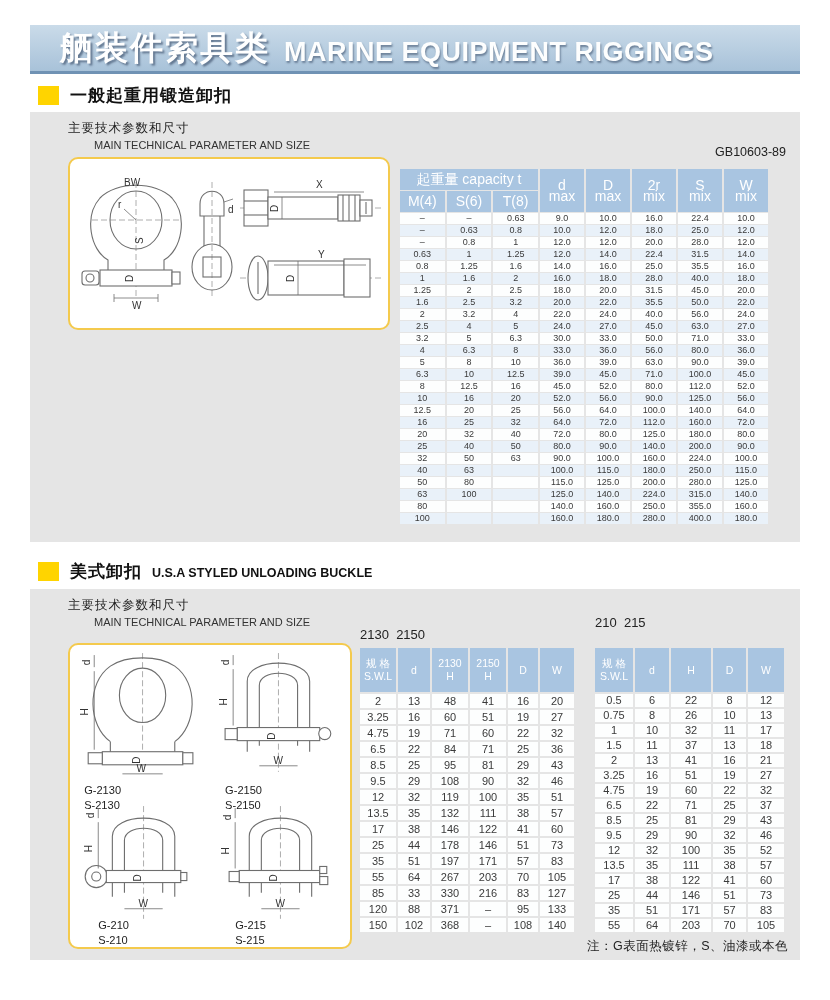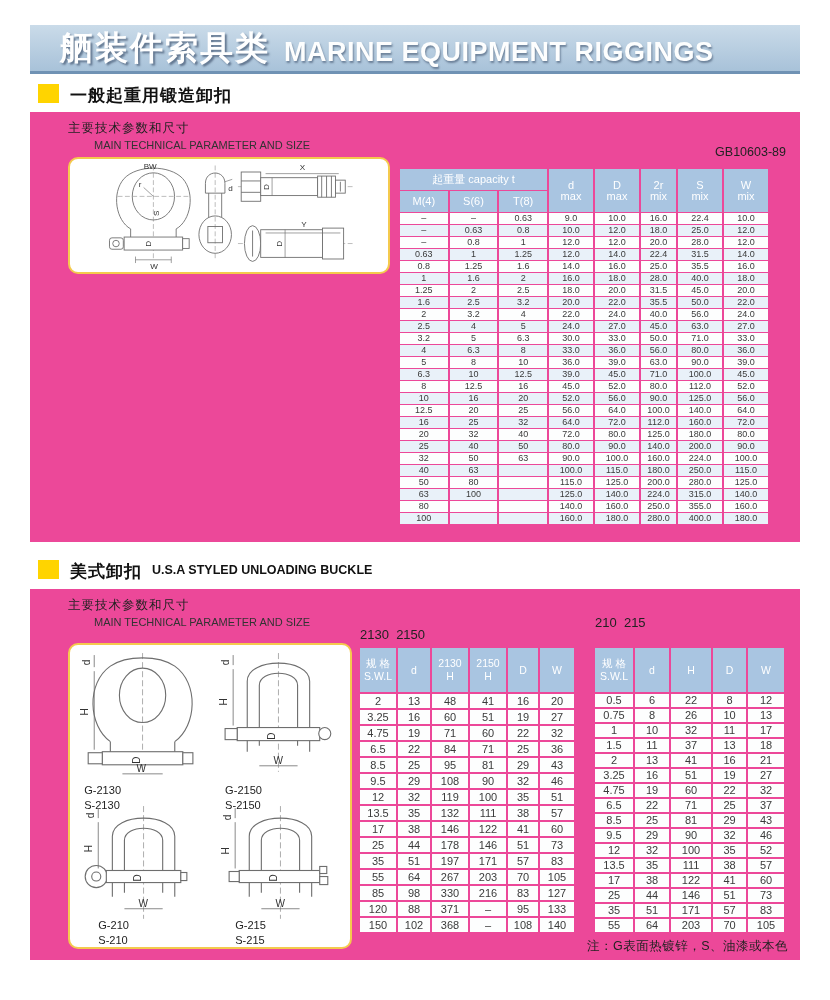--- a/index.html
+++ b/index.html
@@ -9,55 +9,55 @@
   
   .band { position:absolute; left:30px; top:25px; width:770px; height:49px;
           background:linear-gradient(#cadbe9,#a8c2d9); border-bottom:3px solid #7092b4;
           display:flex; align-items:center; }
   .band .title-zh { font-size:33px; font-weight:bold; color:#fff; margin-left:30px; letter-spacing:2px;
           text-shadow:2px 2px 2px rgba(90,110,135,.9); }
   .band .title-en { font-size:27px; font-weight:bold; color:#fdfefe; margin-left:14px; margin-top:8px;
           text-shadow:1px 2px 2px rgba(90,110,135,.8); letter-spacing:.5px; }
 
   
-  .sec-head { position:absolute; left:38px; display:flex; align-items:flex-start; }
+  .sec-head { position:absolute; left:38px; display:flex; align-items:center; }
   .bullet { width:21px; height:19px; background:#ffd400; margin-right:11px; flex:0 0 auto; }
   .sec-zh { font-size:17px; font-weight:bold; color:#111; letter-spacing:1px; }
   .sec-en { font-size:12.5px; font-weight:bold; color:#111; margin-left:10px; margin-top:3px; }
 
   
-  .panel { position:absolute; left:30px; width:770px; background:#ec4899; }
+  .panel { position:absolute; left:30px; width:770px; background:#e5e5e5; }
   .panel1 { top:112px; height:430px; }
   .panel2 { top:589px; height:371px; }
   .param { position:absolute; left:38px; top:8px; color:#222; }
   .param .zh { font-size:12.5px; letter-spacing:1px; }
   .param .en { font-size:11px; color:#333; margin-top:2px;padding-left:26px; }
   .std { position:absolute; right:14px; top:33px; font-size:12.5px; color:#222; }
 
   
   .draw-box { position:absolute; background:#fff; border:2px solid #f4ca4d; border-radius:10px; }
-  .box1 { left:38px; top:45px; width:322px; height:117px; }
+  .box1 { left:38px; top:45px; width:322px; height:173px; }
   .box2 { left:38px; top:54px; width:284px; height:306px; }
   .draw-box svg { display:block; width:100%; height:100%; }
   .sk { stroke:#6e6e6e; stroke-width:1.1; fill:none; }
   .skf { stroke:#6e6e6e; stroke-width:1.1; fill:#fff; }
   .cl { stroke:#9a9a9a; stroke-width:.8; fill:none; stroke-dasharray:6 3; }
   .dim { stroke:#6e6e6e; stroke-width:.8; fill:none; }
   .lab { font-size:10px; fill:#333; }
   .mod { font-size:11px; fill:#222; }
 
   
   table { border-collapse:separate; table-layout:fixed; }
   th { background:#a9c5e1; color:#fff; font-weight:normal; text-align:center;
        vertical-align:middle; white-space:pre-line; }
   td { background:#fdfefe; color:#3a3a3a; text-align:center; vertical-align:middle; }
 
   
   .t1 { position:absolute; left:368px; top:56px; width:372px; border-spacing:2px 1px; }
-  .t1 th { font-size:11px; line-height:11px; padding:2px 0; height:21px; }
+  .t1 th { font-size:14px; line-height:11px; padding:2px 0; height:21px; }
   .t1 td { font-size:9px; line-height:9px; padding:1px 0; }
   .t1 tbody tr:nth-child(even) td { background:#e9f1f9; }
 
   
   .t2-title { position:absolute; font-size:13px; color:#222; white-space:pre; }
   .t2 { border-spacing:2px 2px; position:absolute; }
   .t2 th { font-size:10.5px; line-height:13px; padding:4px 0; height:44px; }
   .t2l { left:328px; top:57px; width:218px; }
   .t2l td { font-size:11px; line-height:12px; padding:1px 0; }
   .t2r { left:563px; top:57px; width:193px; }
@@ -146,21 +146,21 @@
     </div>
 
     <table class="t1">
       <thead>
         <tr>
           <th colspan="3">起重量  capacity  t</th>
           <th rowspan="2" style="width:44px">d
 max</th>
           <th rowspan="2" style="width:44px">D
 max</th>
-          <th rowspan="2" style="width:35px">2r
+          <th rowspan="2" style="width:44px">2r
 mix</th>
           <th rowspan="2" style="width:44px">S
 mix</th>
           <th rowspan="2" style="width:44px">W
 mix</th>
         </tr>
         <tr>
           <th style="width:44px">M(4)</th>
           <th style="width:46px">S(6)</th>
           <th style="width:44px">T(8)</th>
@@ -629,21 +629,21 @@
           <tr>
             <td>55</td>
             <td>64</td>
             <td>267</td>
             <td>203</td>
             <td>70</td>
             <td>105</td>
           </tr>
           <tr>
             <td>85</td>
-            <td>98</td>
+            <td>33</td>
             <td>330</td>
             <td>216</td>
             <td>83</td>
             <td>127</td>
           </tr>
           <tr>
             <td>120</td>
             <td>88</td>
             <td>371</td>
             <td>–</td>

